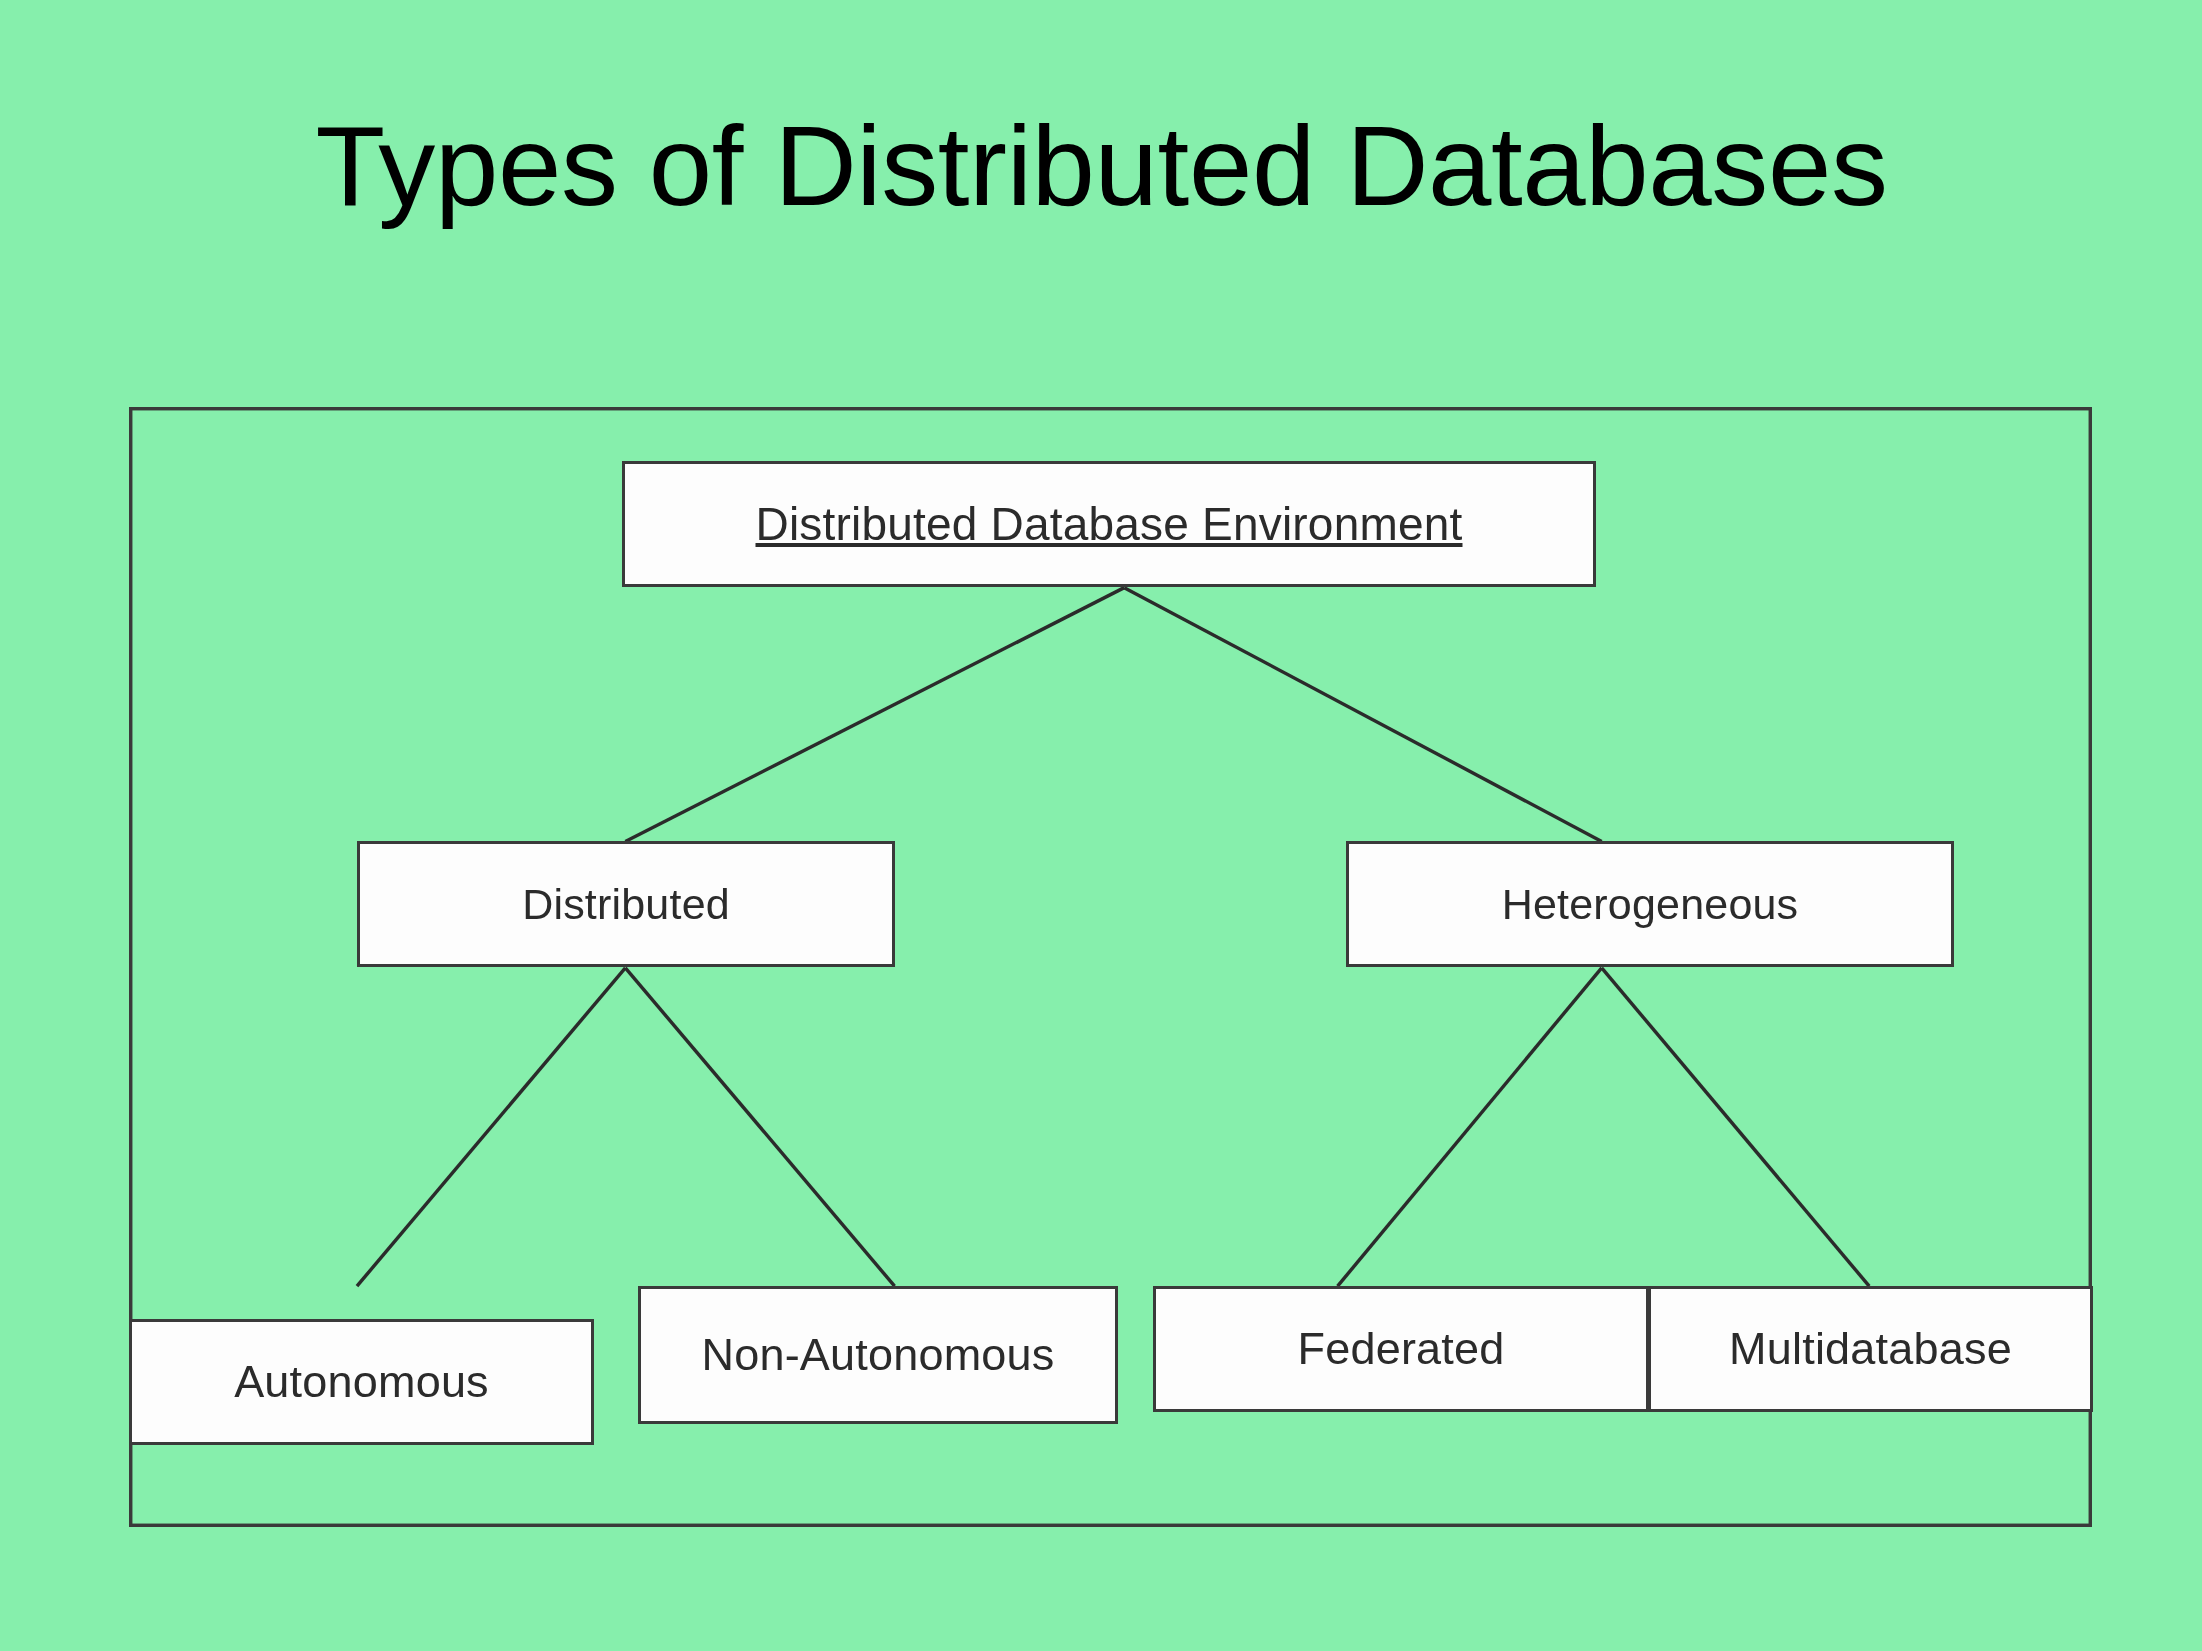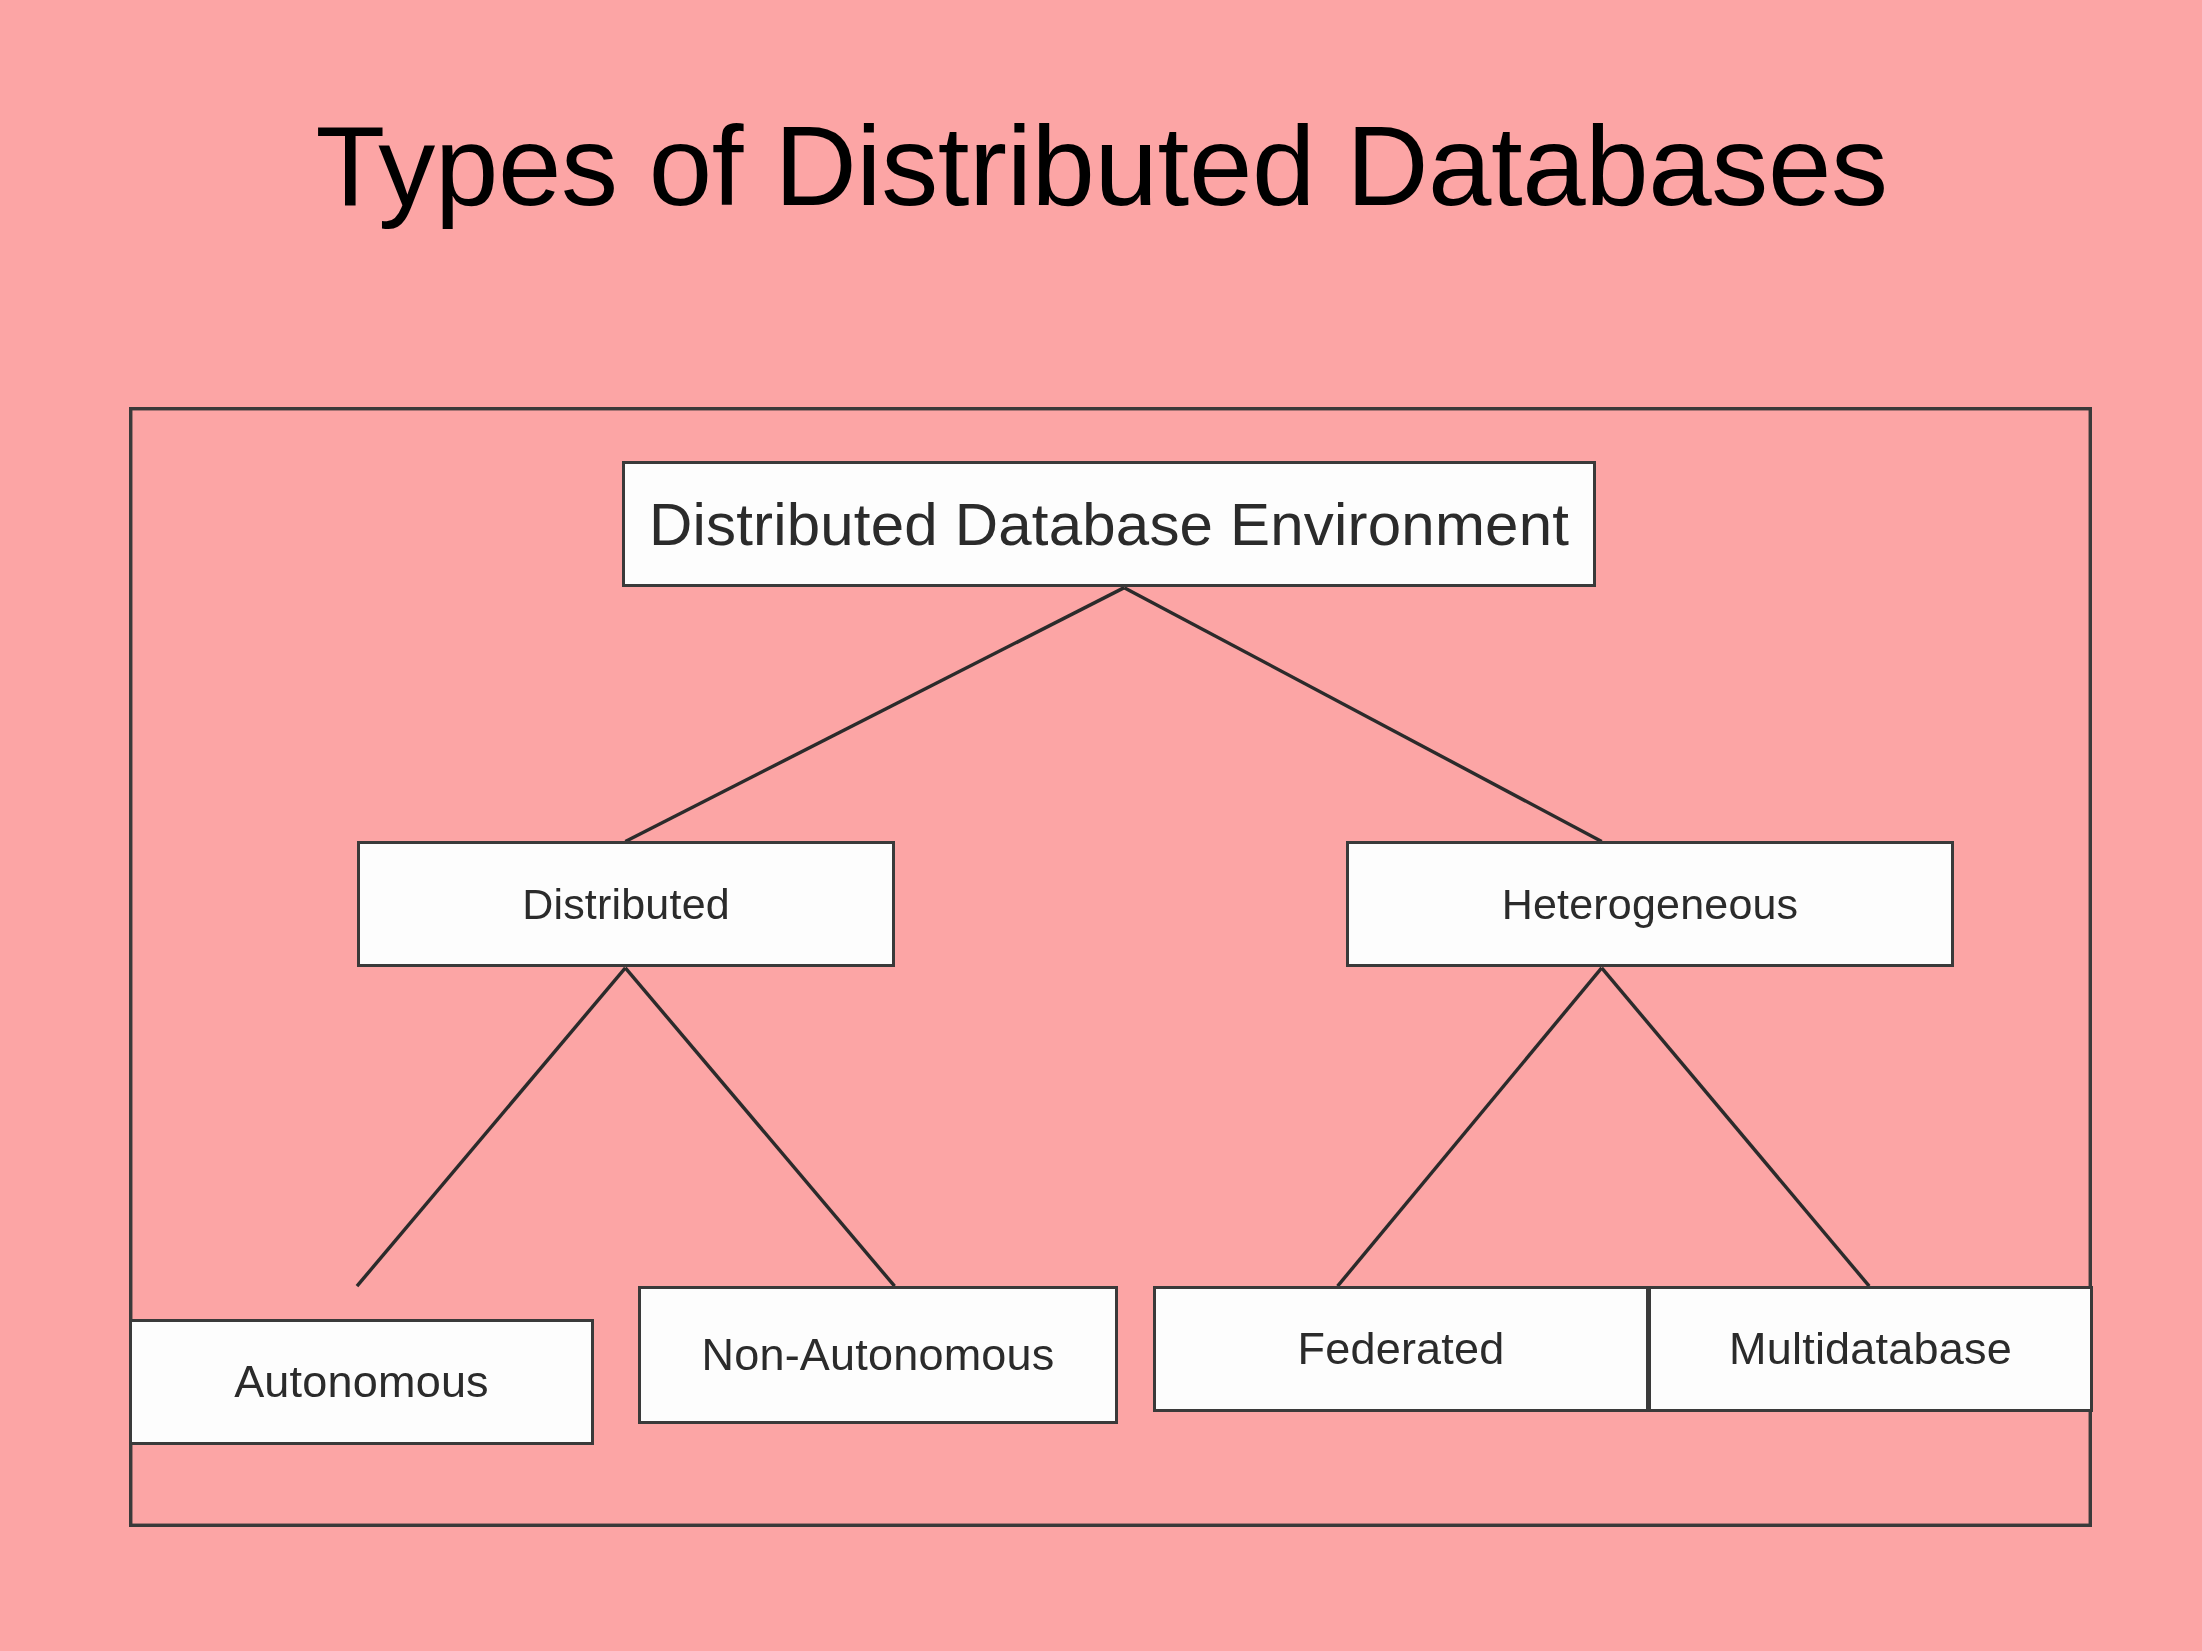--- a/index.html
+++ b/index.html
@@ -10,21 +10,21 @@
   body {
     width: 2203px;
     height: 1652px;
     font-family: "Liberation Sans", sans-serif;
     overflow: hidden;
   }
   #slide {
     position: relative;
     width: 2203px;
     height: 1652px;
-    background: #fca5a5;
+    background: #86efac;
   }
   #slide-title {
     position: absolute;
     left: 0;
     top: 103px;
     width: 2203px;
     text-align: center;
     font-size: 114px;
     font-weight: 400;
     color: #000000;
@@ -53,21 +53,21 @@
     background: #fdfdfd;
     display: flex;
     align-items: center;
     justify-content: center;
     color: #2b2b2b;
     font-size: 43px;
     font-weight: 400;
     letter-spacing: 0.2px;
     white-space: nowrap;
   }
-  .node-box.root { font-size: 60px; }
+  .node-box.root { font-size: 46px; text-decoration: underline; }
   .node-box.leaf { font-size: 45px; }
 </style>
 </head>
 <body>
 
 <div id="slide">
 
   <div id="slide-title">Types of Distributed Databases</div>
 
   <div id="diagram-wrap">

